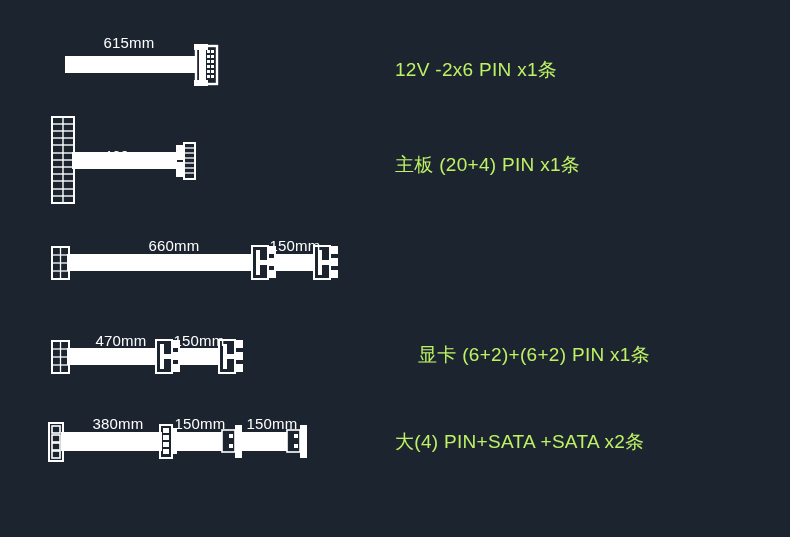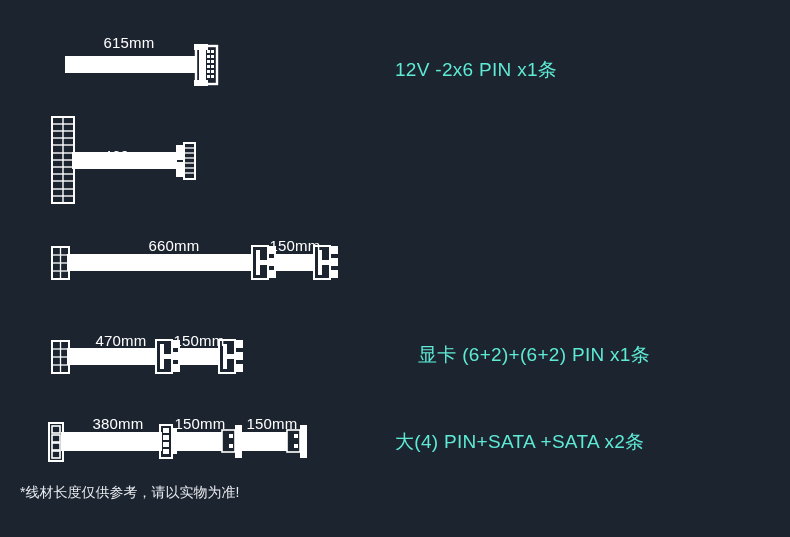--- a/index.html
+++ b/index.html
@@ -41,21 +41,21 @@
     font-family: "Liberation Sans", sans-serif;
     letter-spacing: 0.2px;
     white-space: nowrap;
     transform: translateX(-50%);
   }
 
   
   .desc {
     position: absolute;
     left: 395px;
-    color: #5eead4;
+    color: #bef264;
     font-size: 19px;
     font-family: "Liberation Sans", sans-serif;
     white-space: nowrap;
     letter-spacing: 0.3px;
   }
 
   
   .footnote {
     position: absolute;
     left: 20px;
@@ -141,20 +141,21 @@
           <line x1="184" y1="53" x2="195" y2="53"></line>
           <line x1="184" y1="58" x2="195" y2="58"></line>
           <line x1="184" y1="63" x2="195" y2="63"></line>
           <line x1="184" y1="68" x2="195" y2="68"></line>
           <line x1="184" y1="73" x2="195" y2="73"></line>
           <line x1="184" y1="78" x2="195" y2="78"></line>
         </g>
       </g>
     </svg>
 
+    <div class="desc" style="top:57px;">主板 (20+4) PIN x1条</div>
   </div>
 
   <div class="cable-row" style="top:222px; height:80px;">
 
     <div class="len-label" style="left:174px; top:15px;">660mm</div>
     <div class="len-label" style="left:295px; top:15px;">150mm</div>
 
     <svg class="diagram" width="395" height="80" viewBox="0 0 395 80">
 
       <g>
@@ -285,15 +286,14 @@
           <rect x="294" y="31" width="4" height="4"></rect>
           <rect x="294" y="41" width="4" height="4"></rect>
         </g>
         <rect x="300" y="22" width="7" height="33" fill="#ffffff"></rect>
       </g>
     </svg>
 
     <div class="desc" style="top:26px;">大(4) PIN+SATA +SATA x2条</div>
   </div>
 
-  <div class="footnote">*线材长度仅供参考，请以实物为准!</div>
 
 </div>
 
 </body></html>

